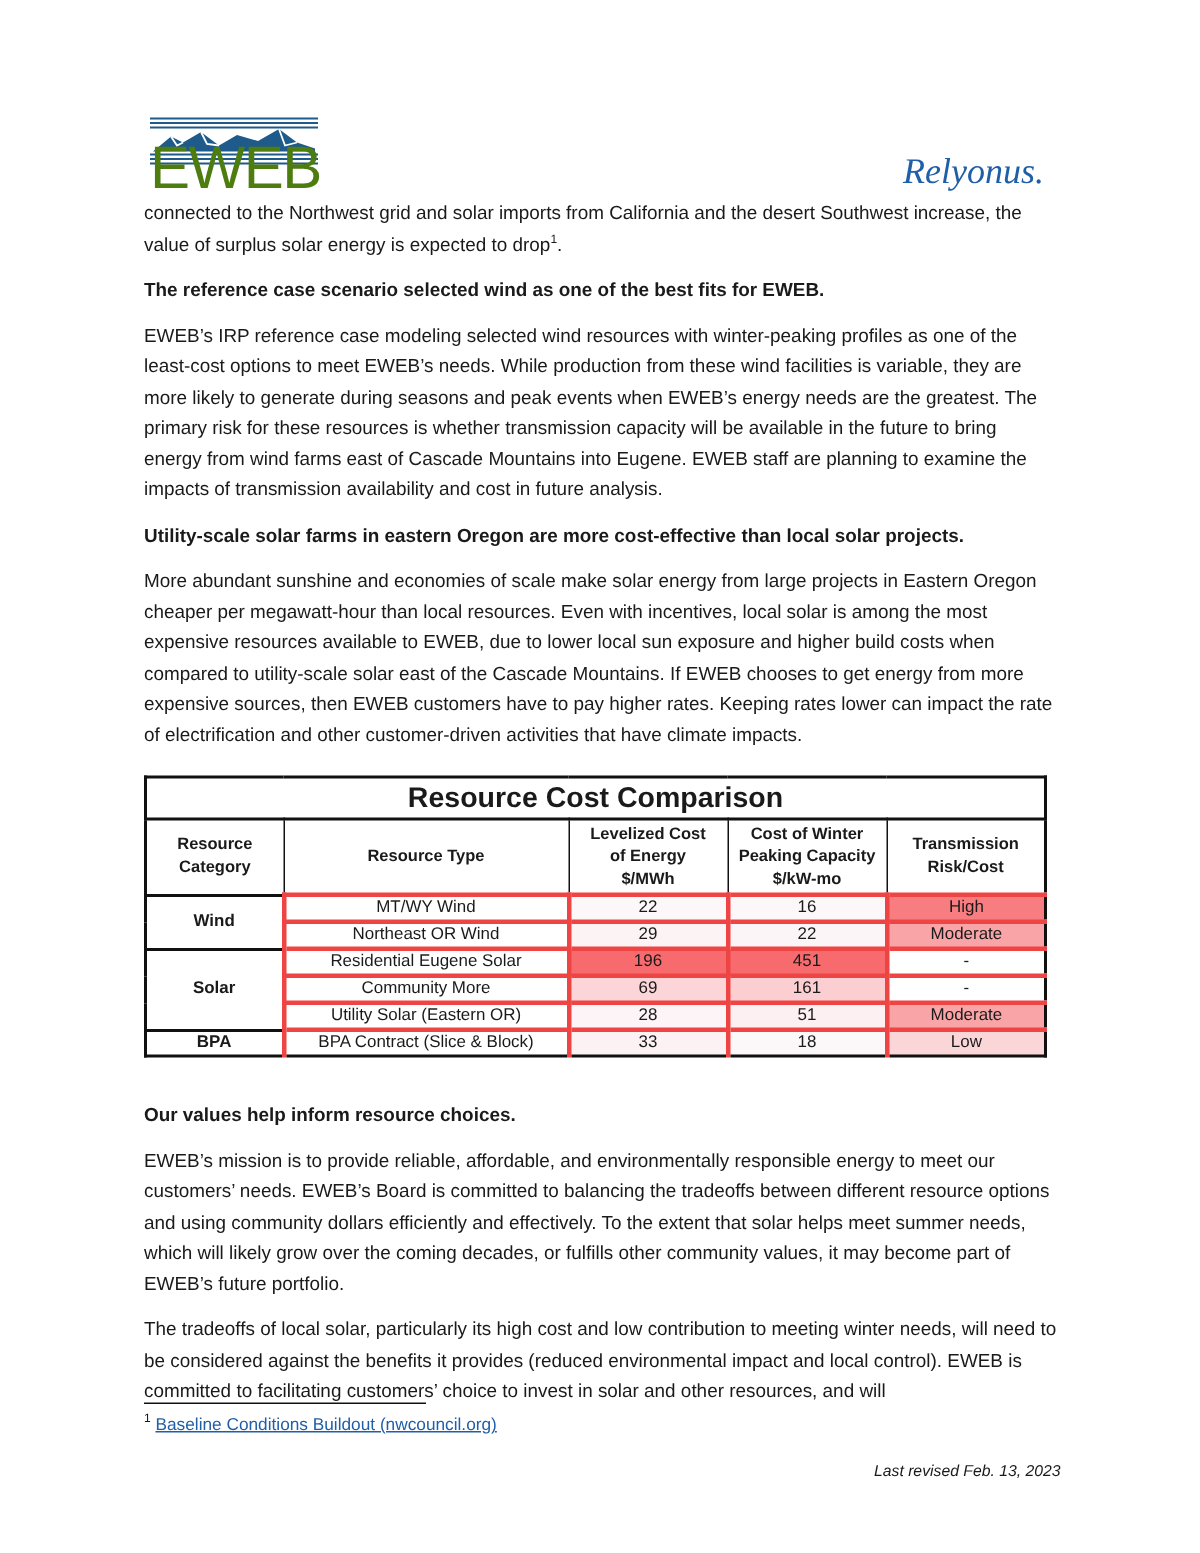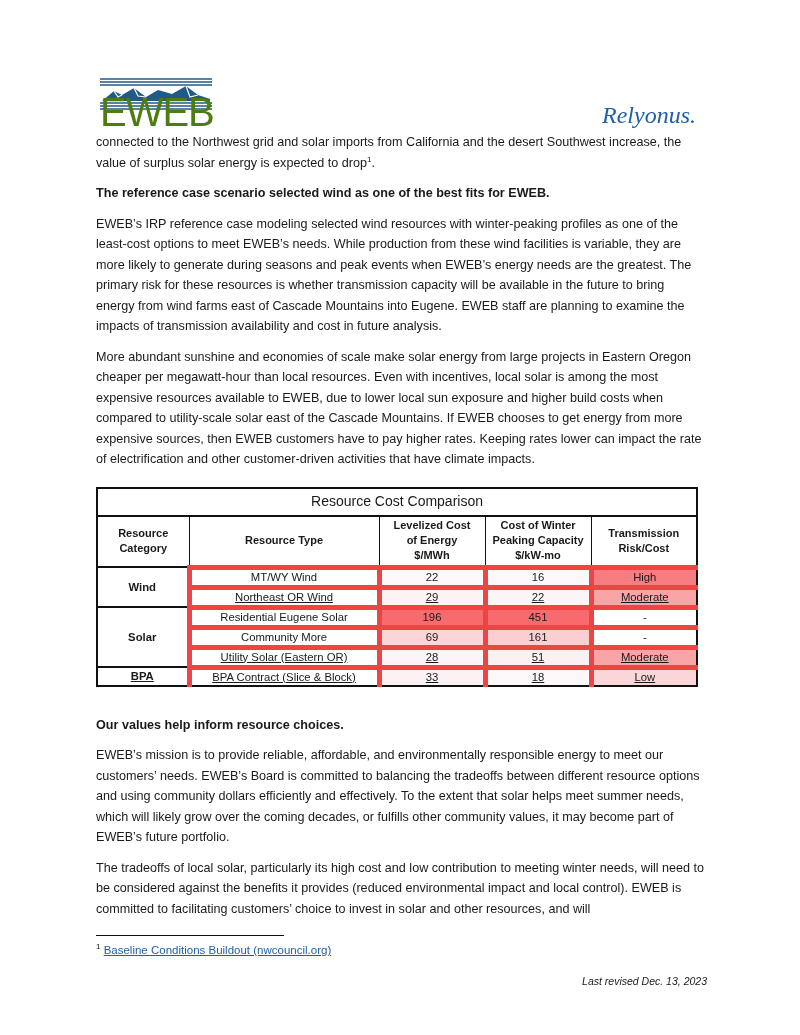--- a/index.html
+++ b/index.html
@@ -10,28 +10,28 @@
                font-family: "Liberation Sans", sans-serif; letter-spacing: -1px; font-weight: normal; line-height: 40px; }
   .tagline { position: absolute; left: 602px; top: 100px; font-size: 24px; color: #1f5fa8;
              font-family: "Liberation Serif", serif; font-style: italic; line-height: 30px; }
   .content { position: absolute; left: 96px; top: 132px; width: 610px;
              font-size: 12.6px; line-height: 20.5px; }
   .content p { margin: 0 0 10px 0; }
   .content h3 { margin: 0 0 10px 0; font-size: 12.6px; font-weight: bold; line-height: 20.5px; }
   sup { font-size: 8px; line-height: 0; }
   table.cost { border-collapse: collapse; width: 600px; margin: 17px 0 0 0; font-size: 11.3px; table-layout: fixed; }
   table.cost td, table.cost th { text-align: center; padding: 0; line-height: 15px; }
-  .title-cell { font-size: 14px; font-weight: normal; border: 2px solid #111; height: 26px; line-height: 26px; }
+  .title-cell { font-size: 19px; font-weight: bold; border: 2px solid #111; height: 26px; line-height: 26px; }
   .hdr th { font-weight: bold; border: 1px solid #111; border-bottom: 2px solid #111; height: 48px; font-size: 11px; line-height: 16px; }
   .hdr th:first-child { border-left: 2px solid #111; }
   .hdr th:last-child { border-right: 2px solid #111; }
   .cat { font-weight: bold; border-left: 2px solid #111; border-right: 2px solid #fca5a5; border-bottom: 2px solid #111; }
-  td.type, td.num, td.risk { border: 5px solid #ef4444; height: 15px; }
+  td.type, td.num, td.risk { border: 3px solid #ef4444; height: 15px; }
   td.risk { border-right: 2px solid #111; }
-  tr.grp-end td { border-bottom: 2px solid #111; text-decoration: underline; }
+  tr.grp-end td { border-bottom: 2px solid #111; }
   .table-wrap { margin-bottom: 28px; }
   .footnote-rule { position: absolute; left: 96px; top: 935px; width: 188px; height: 1px; background: #111; }
   .footnote { position: absolute; left: 96px; top: 944px; font-size: 11.5px; }
   .footnote a { color: #1f5fa8; text-decoration: underline; }
   .footer { position: absolute; right: 93px; top: 975px; font-size: 10.5px; font-style: italic; }
 </style>
 </head>
 <body>
 
 <svg class="logo" viewBox="0 0 112 34">
@@ -48,20 +48,21 @@
 </svg>
 <div class="logo-text">EWEB</div>
 <div class="tagline">Relyonus.</div>
 
 <div class="content">
   <p><span>connected to the Northwest grid and solar imports from California and the desert Southwest increase, the value of surplus solar energy is expected to drop</span><sup>1</sup><span>.</span></p>
 
   <h3>The reference case scenario selected wind as one of the best fits for EWEB.</h3>
   <p>EWEB’s IRP reference case modeling selected wind resources with winter-peaking profiles as one of the least-cost options to meet EWEB’s needs. While production from these wind facilities is variable, they are more likely to generate during seasons and peak events when EWEB’s energy needs are the greatest. The primary risk for these resources is whether transmission capacity will be available in the future to bring energy from wind farms east of Cascade Mountains into Eugene. EWEB staff are planning to examine the impacts of transmission availability and cost in future analysis.</p>
 
+  <h3>Utility-scale solar farms in eastern Oregon are more cost-effective than local solar projects.</h3>
   <p>More abundant sunshine and economies of scale make solar energy from large projects in Eastern Oregon cheaper per megawatt-hour than local resources. Even with incentives, local solar is among the most expensive resources available to EWEB, due to lower local sun exposure and higher build costs when compared to utility-scale solar east of the Cascade Mountains. If EWEB chooses to get energy from more expensive sources, then EWEB customers have to pay higher rates. Keeping rates lower can impact the rate of electrification and other customer-driven activities that have climate impacts.</p>
 
   <div class="table-wrap">
     <table class="cost">
       <colgroup>
         <col style="width:92px">
           <col style="width:190px">
           <col style="width:106px">
           <col style="width:106px">
           <col style="width:106px">
@@ -125,13 +126,13 @@
   <h3>Our values help inform resource choices.</h3>
   <p>EWEB’s mission is to provide reliable, affordable, and environmentally responsible energy to meet our customers’ needs. EWEB’s Board is committed to balancing the tradeoffs between different resource options and using community dollars efficiently and effectively. To the extent that solar helps meet summer needs, which will likely grow over the coming decades, or fulfills other community values, it may become part of EWEB’s future portfolio.</p>
   <p>The tradeoffs of local solar, particularly its high cost and low contribution to meeting winter needs, will need to be considered against the benefits it provides (reduced environmental impact and local control). EWEB is committed to facilitating customers’ choice to invest in solar and other resources, and will</p>
 </div>
 
 <div class="footnote-rule"></div>
 <div class="footnote">
   <sup>1</sup>
   <a>Baseline Conditions Buildout (nwcouncil.org)</a>
 </div>
-<div class="footer">Last revised Dec. 13, 2023</div>
+<div class="footer">Last revised Feb. 13, 2023</div>
 
 </body></html>

